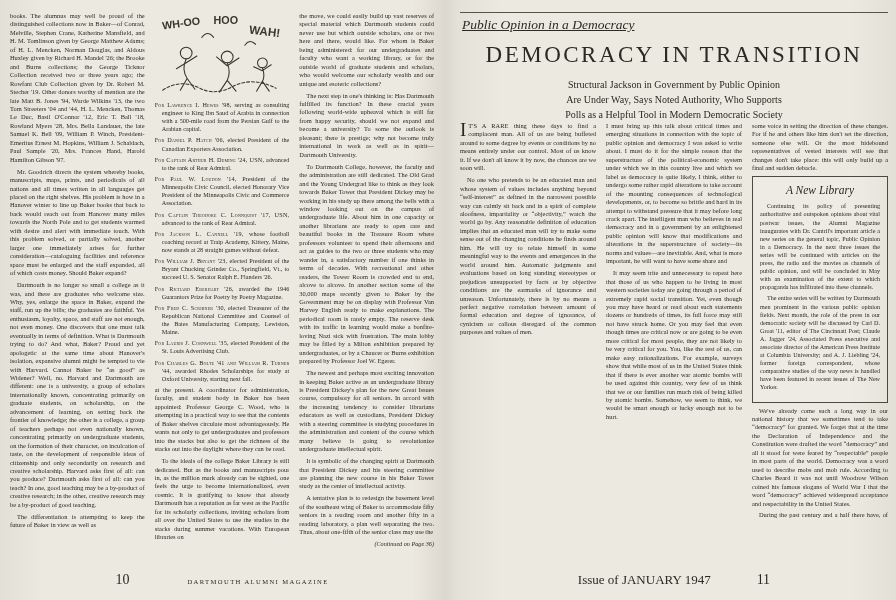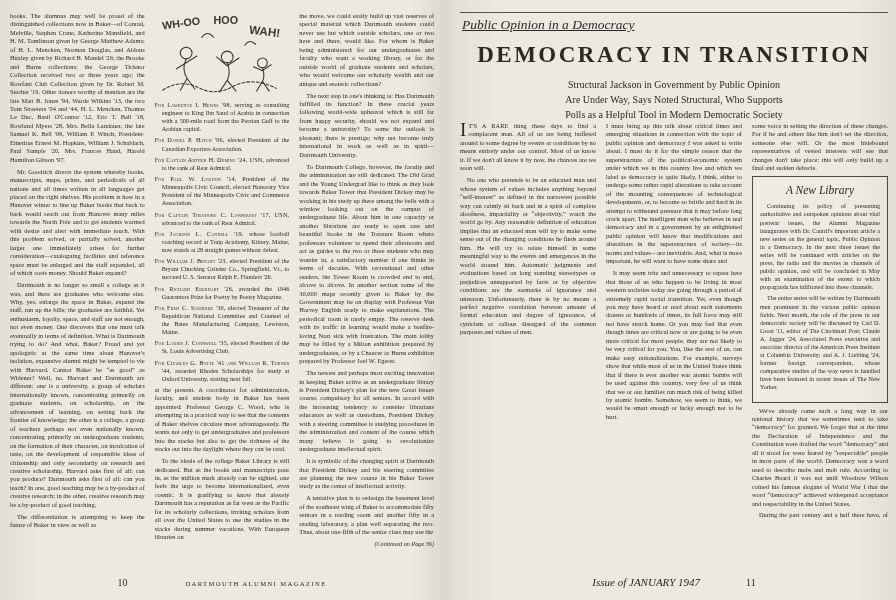--- a/index.html
+++ b/index.html
@@ -21,36 +21,36 @@
   .lp-cols { display:flex; gap:10px; height:550px; overflow:hidden; }
   .col { flex:1; font-size:6.4px; line-height:1.32; text-align:justify; overflow:hidden; }
   .col p { margin-bottom:3.5px; text-indent:7px; }
   .col p.noindent { text-indent:0; }
   .cartoon-wrap { width:100%; height:86px; margin-bottom:3px; }
   .kudos { margin:2px 0 3px; }
   .kudos-item { font-size:6.2px; line-height:1.3; margin-bottom:3.2px; padding-left:7px; text-indent:-7px; text-align:justify; }
   .kudos-lead { font-variant:small-caps; letter-spacing:.2px; }
   .continued { text-align:right; font-style:italic; font-size:6.2px; margin-top:2px; }
   .lp-footer { position:absolute; bottom:2px; left:0; right:0; display:flex; justify-content:center; align-items:baseline; gap:58px; }
-  .pageno { font-size:10px; }
+  .pageno { font-size:14px; }
   .mag-name { font-size:6.6px; letter-spacing:1.4px; }
 
   
   .rp-rule { border-top:1px solid #56534a; margin-bottom:4px; }
   .kicker { font-style:italic; font-size:13.5px; margin:2px 0 9px 2px;text-decoration:underline; }
-  .headline { text-align:center; font-weight:bold; font-size:23px; letter-spacing:2.5px; margin-bottom:9px; }
+  .headline { text-align:center; font-weight:normal; font-size:23px; letter-spacing:2.5px; margin-bottom:9px; }
   .subtitle div { text-align:center; font-size:10px; line-height:1.5; }
   .byline { text-align:center; font-size:7.4px; font-variant:small-caps; letter-spacing:.5px; margin:8px 0 9px; }
   .rp-cols { display:flex; gap:10px; height:398px; overflow:hidden; }
   .dropcap { float:left; font-size:19px; line-height:15px; padding-right:2px; }
   .series-box { border:1px solid #4c4941; padding:6px 7px 7px; margin:3px 0 4px; background:rgba(255,255,255,.12); }
   .series-box .box-title { text-align:center; font-style:italic; font-size:11.5px; margin-bottom:4px; text-indent:0; }
   .series-box p { font-size:6.1px; line-height:1.33; text-align:justify; text-indent:7px; margin-bottom:3px; }
   .rp-footer { position:absolute; bottom:2px; left:0; right:0; display:flex; justify-content:center; align-items:baseline; gap:46px; }
-  .issue { font-style:italic; font-size:11px; }
+  .issue { font-size:13px; }
 
   svg text { font-family:"Liberation Sans", sans-serif; font-weight:bold; fill:#3a372f; }
   svg path, svg circle, svg line { stroke:#3a372f; fill:none; stroke-width:1.1; stroke-linecap:round; }
 </style>
 </head>
 <body>
 
 <div class="spread">
 
   <div class="page page-left">
@@ -115,21 +115,21 @@
       <span class="mag-name">DARTMOUTH ALUMNI MAGAZINE</span>
     </div>
   </div>
 
   <div class="page page-right">
     <div class="rp-rule"></div>
     <div class="kicker">Public Opinion in a Democracy</div>
     <h1 class="headline">DEMOCRACY IN TRANSITION</h1>
     <div class="subtitle">
       <div>Structural Jackson in Government by Public Opinion</div>
-      <div>Are Under Way, Says Noted Structural, Who Supports</div>
+      <div>Are Under Way, Says Noted Authority, Who Supports</div>
       <div>Polls as a Helpful Tool in Modern Democratic Society</div>
     </div>
 
     <div class="rp-cols">
 
       <div class="col">
         <p class="noindent"><span class="dropcap">I</span><span>T'S A RARE thing these days to find a complacent man. All of us are being buffeted around to some degree by events or conditions by no means entirely under our control. Most of us know it. If we don't all know it by now, the chances are we soon will.</span></p>
         <p>No one who pretends to be an educated man and whose system of values includes anything beyond “self-interest” as defined in the narrowest possible way can calmly sit back and in a spirit of complete aloofness, impartiality or “objectivity,” watch the world go by. Any reasonable definition of education implies that an educated man will try to make some sense out of the changing conditions he finds around him. He will try to relate himself in some meaningful way to the events and emergences in the world around him. Automatic judgments and evaluations based on long standing stereotypes or prejudices unsupported by facts or by objective conditions are the earmarks of ignorance and unreason. Unfortunately, there is by no means a perfect negative correlation between amount of formal education and degree of ignorance, of cynicism or callous disregard of the common purposes and values of men.</p>
       </div>
 

